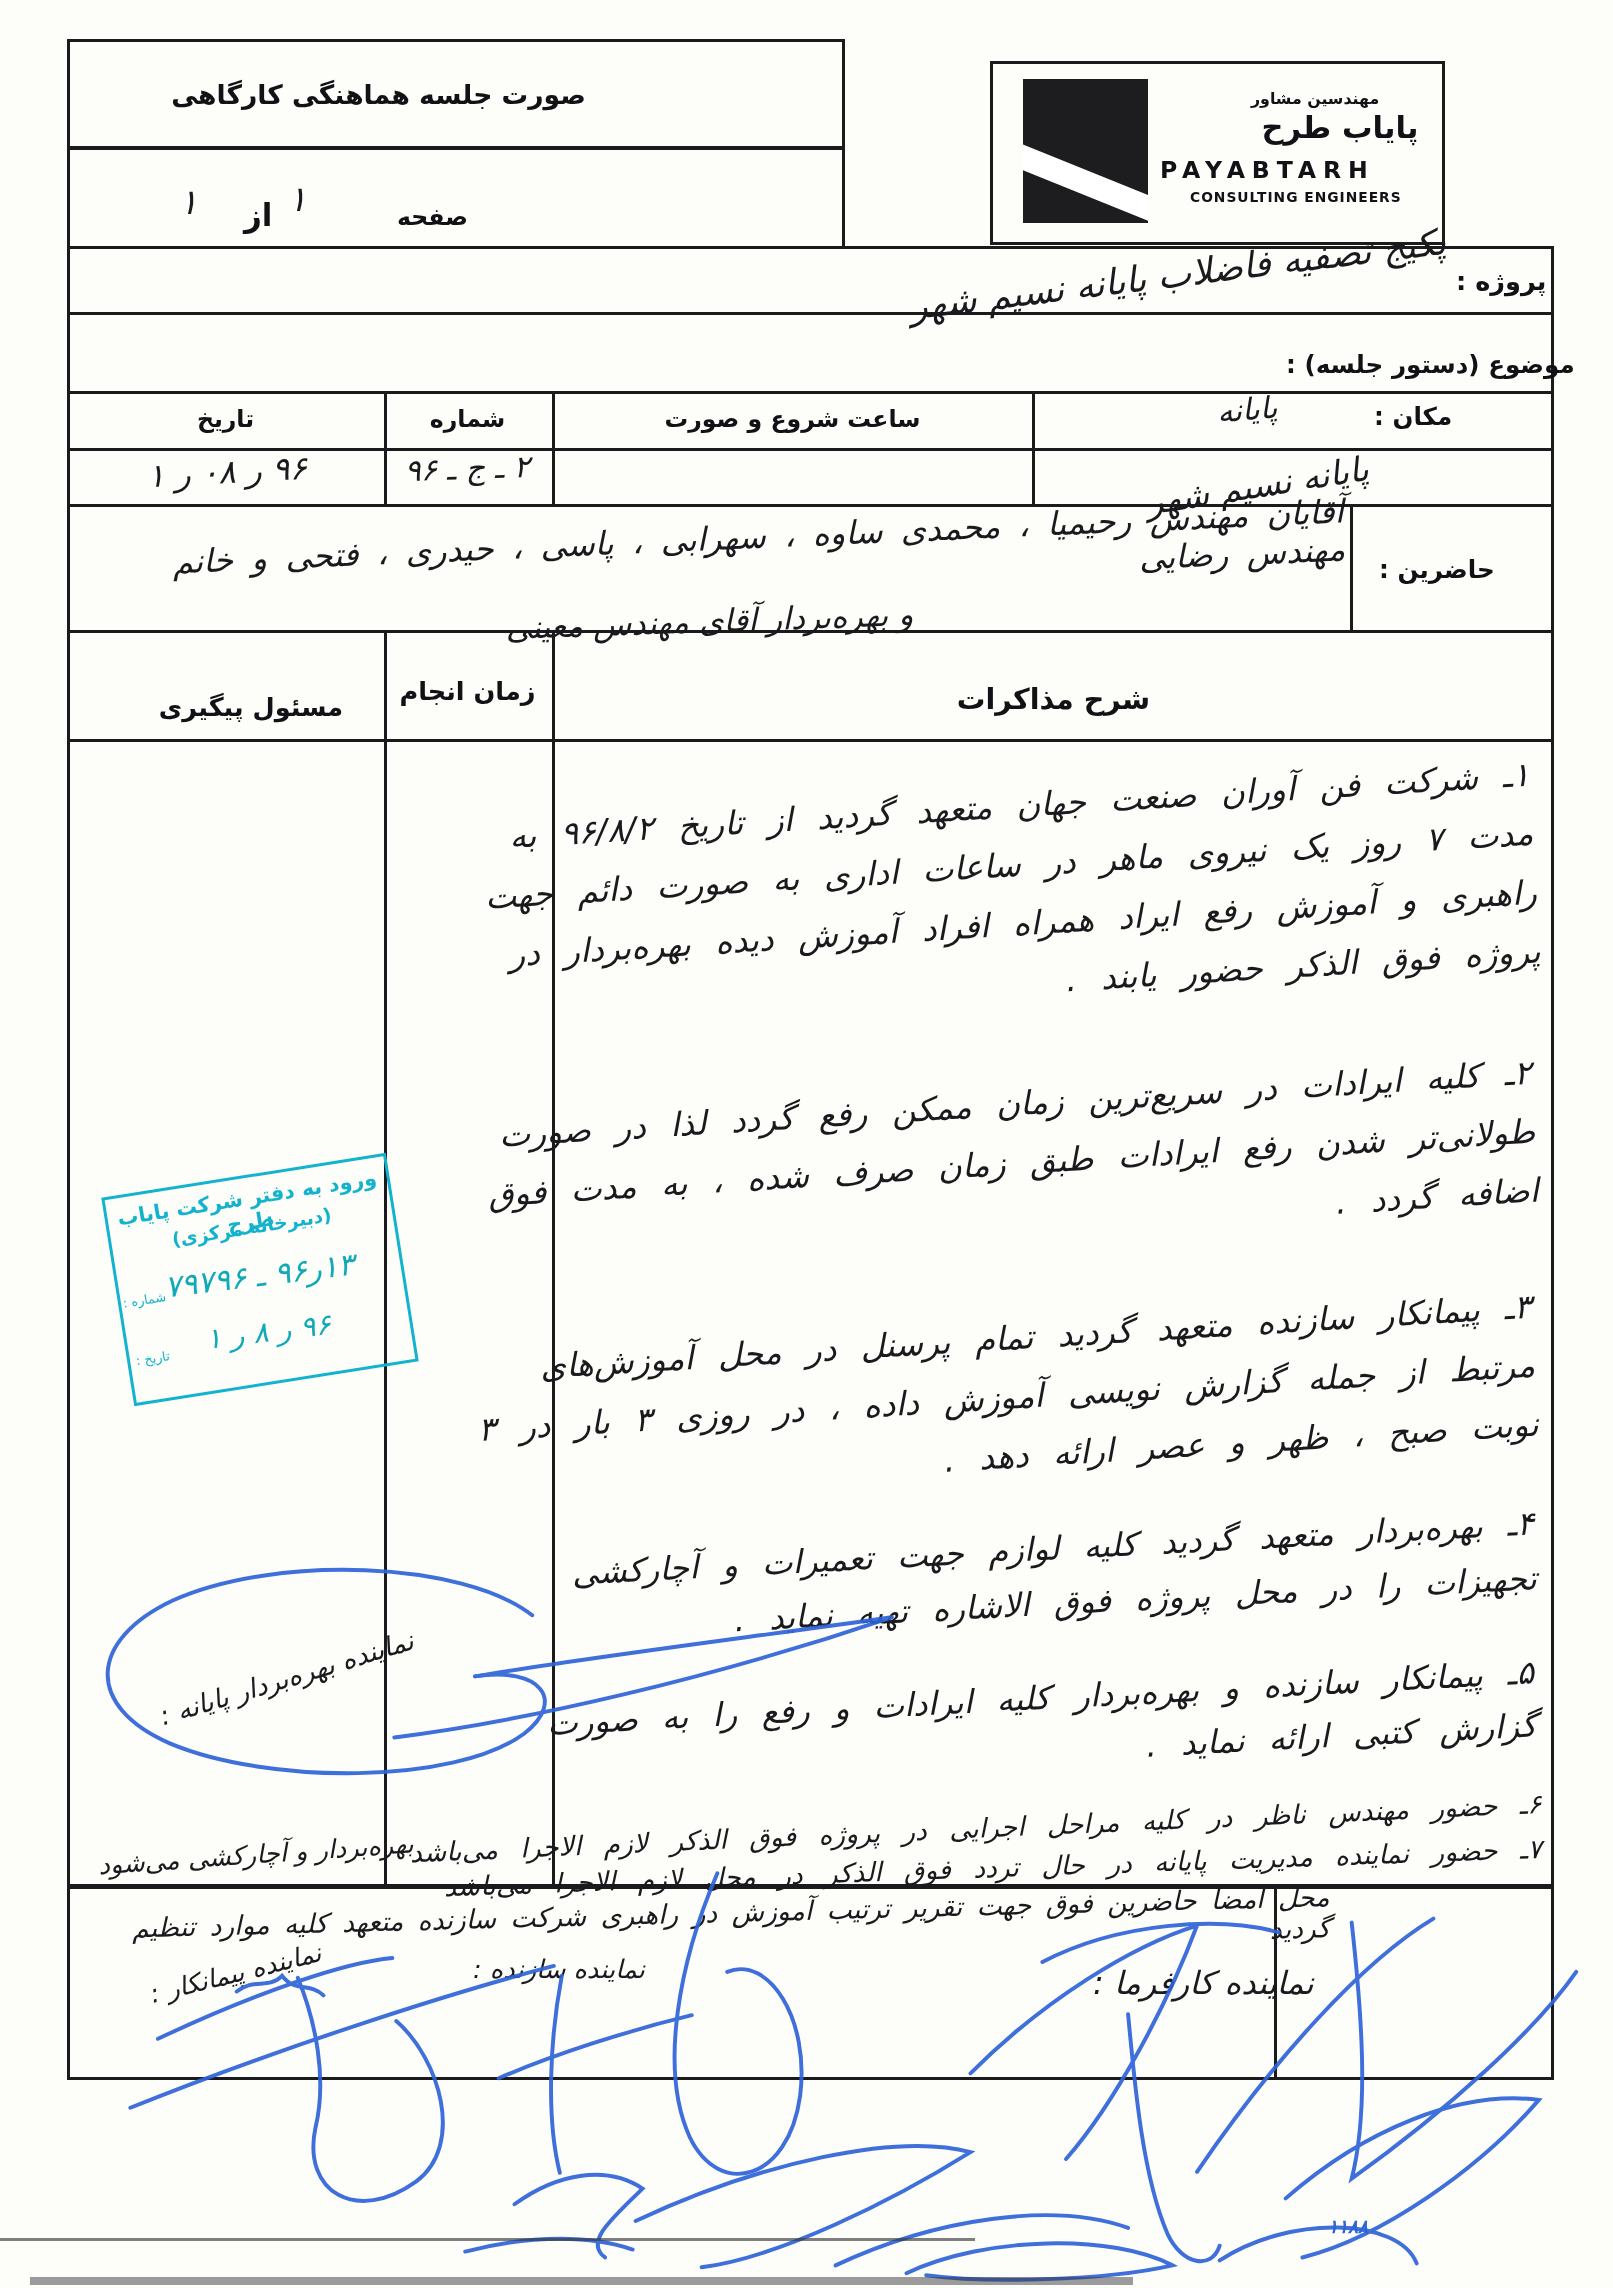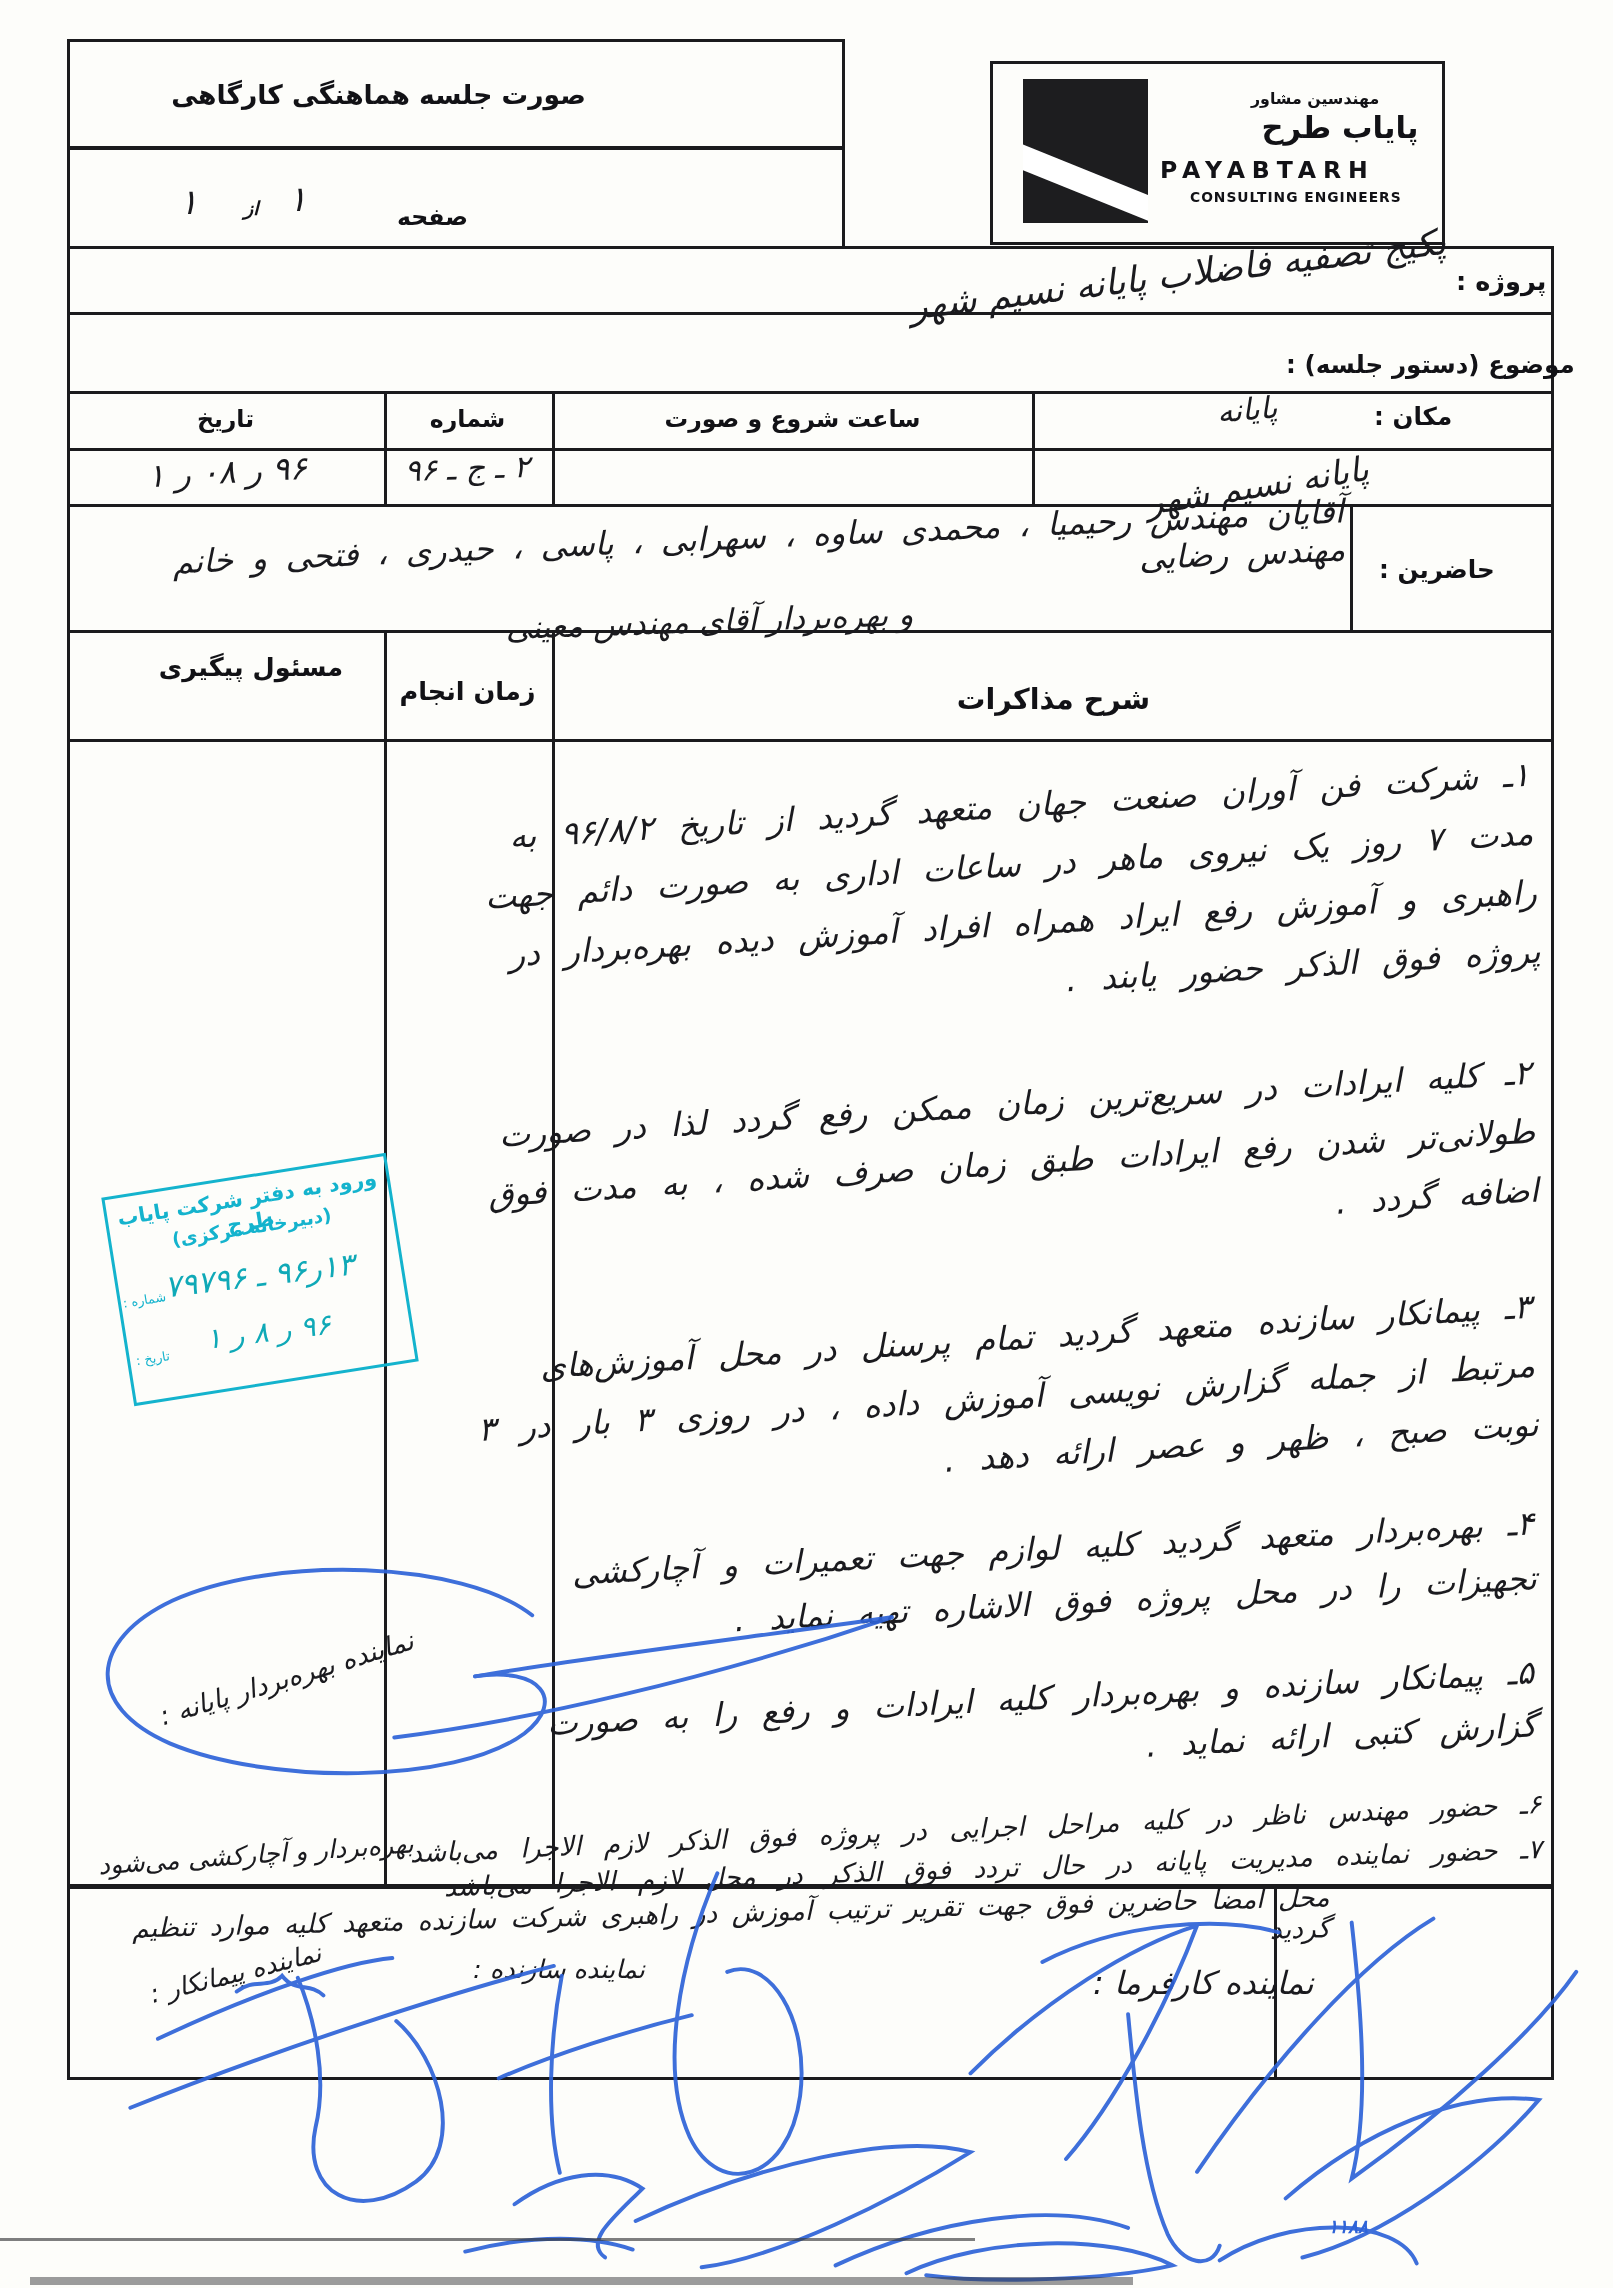--- a/index.html
+++ b/index.html
@@ -36,21 +36,21 @@
 <div class="page">
 
   <div class="box" style="left:67px;top:39px;width:778px;height:110px;"></div>
   <div class="box" style="left:67px;top:147px;width:778px;height:102px;"></div>
   <div class="box" style="left:990px;top:61px;width:455px;height:184px;"></div>
 
   <div class="printed" style="left:231px;top:79px;width:355px;font-size:26.6px;">صورت جلسه هماهنگی کارگاهی</div>
 
   <div class="printed" style="left:397px;top:203px;font-size:23.6px;">صفحه</div>
   <div class="hw" style="left:288px;top:179px;font-size:35px;">۱</div>
-  <div class="printed" style="left:244px;top:197px;font-size:19px;font-style:italic;">از</div>
+  <div class="printed" style="left:244px;top:197px;font-size:31px;">از</div>
   <div class="hw" style="left:179px;top:182px;font-size:35px;">۱</div>
 
   <div class="abs" style="left:1023px;top:79px;width:125px;height:144px;background:#1d1d1f;overflow:hidden;">
     <div class="abs" style="left:-19.7px;top:94px;width:177px;height:23.6px;background:#fff;transform:rotate(22deg);"></div>
   </div>
   <div class="printed" style="left:1251px;top:89px;width:167px;font-size:15.8px;text-align:left;">مهندسین مشاور</div>
   <div class="printed" style="left:1261px;top:110px;width:158px;font-size:30.5px;text-align:center;">پایاب طرح</div>
   <div class="printed latin" style="left:1160px;top:156px;width:227px;font-size:23.6px;letter-spacing:6.9px;">PAYABTARH</div>
   <div class="printed latin" style="left:1190px;top:189px;width:227px;font-size:13.8px;letter-spacing:1px;">CONSULTING ENGINEERS</div>
 
@@ -84,21 +84,21 @@
 
   <div class="hw center" style="left:94px;top:453px;width:266px;font-size:32.5px;transform:rotate(-3deg);">۹۶ ر ۰۸ ر ۱</div>
   <div class="hw center" style="left:387px;top:451px;width:160px;font-size:30.5px;transform:rotate(-2deg);">۲ ـ ج ـ ۹۶</div>
   <div class="hw center" style="left:552px;top:453px;width:481px;font-size:29.6px;"></div>
   <div class="hw" style="left:1074px;top:471px;width:296px;font-size:34px;transform:rotate(-9deg);">پایانه نسیم شهر</div>
 
   <div class="printed" style="left:1379px;top:555px;font-size:24.6px;">حاضرین :</div>
   <div class="hw" style="left:79px;top:520px;width:1266px;font-size:32.5px;text-align:right;letter-spacing:1px;word-spacing:7.9px;transform:rotate(-2.5deg);">آقایان مهندس رحیمیا ، محمدی ساوه ، سهرابی ، پاسی ، حیدری ، فتحی و خانم مهندس رضایی</div>
   <div class="hw" style="left:424px;top:603px;width:571px;font-size:31.5px;text-align:center;transform:rotate(-2deg);">و بهره‌بردار آقای مهندس معینی</div>
 
-  <div class="printed center" style="left:67px;top:652px;width:368px;font-size:25.6px;">مسئول پیگیری</div>
+  <div class="printed center" style="left:67px;top:692px;width:368px;font-size:25.6px;">مسئول پیگیری</div>
   <div class="printed center" style="left:384px;top:676px;width:167px;font-size:25.6px;">زمان انجام</div>
   <div class="printed center" style="left:552px;top:682px;width:1003px;font-size:28.6px;">شرح مذاکرات</div>
 
   <div class="hw hw-blk" style="left:438px;top:778px;width:1098px;font-size:33px;line-height:59px;transform:rotate(-3.5deg);">۱ـ شرکت فن آوران صنعت جهان متعهد گردید از تاریخ ۹۶/۸/۲ به مدت ۷ روز یک نیروی ماهر در ساعات اداری به صورت دائم جهت راهبری و آموزش رفع ایراد همراه افراد آموزش دیده بهره‌بردار در پروژه فوق الذکر حضور یابند .</div>
   <div class="hw hw-blk" style="left:438px;top:1076px;width:1098px;font-size:33px;line-height:59px;transform:rotate(-3.5deg);">۲ـ کلیه ایرادات در سریع‌ترین زمان ممکن رفع گردد لذا در صورت طولانی‌تر شدن رفع ایرادات طبق زمان صرف شده ، به مدت فوق اضافه گردد .</div>
   <div class="hw hw-blk" style="left:438px;top:1310px;width:1098px;font-size:33px;line-height:59px;transform:rotate(-3.5deg);">۳ـ پیمانکار سازنده متعهد گردید تمام پرسنل در محل آموزش‌های مرتبط از جمله گزارش نویسی آموزش داده ، در روزی ۳ بار در ۳ نوبت صبح ، ظهر و عصر ارائه دهد .</div>
   <div class="hw hw-blk" style="left:438px;top:1525px;width:1098px;font-size:32.5px;line-height:55px;transform:rotate(-3deg);">۴ـ بهره‌بردار متعهد گردید کلیه لوازم جهت تعمیرات و آچارکشی تجهیزات را در محل پروژه فوق الاشاره تهیه نماید .</div>
   <div class="hw hw-blk" style="left:438px;top:1675px;width:1098px;font-size:32.5px;line-height:53px;transform:rotate(-3deg);">۵ـ پیمانکار سازنده و بهره‌بردار کلیه ایرادات و رفع را به صورت گزارش کتبی ارائه نماید .</div>
   <div class="hw hw-blk" style="left:394px;top:1809px;width:1148px;font-size:26.6px;line-height:39px;transform:rotate(-2.5deg);">۶ـ حضور مهندس ناظر در کلیه مراحل اجرایی در پروژه فوق الذکر لازم الاجرا می‌باشد</div>
   <div class="hw hw-blk" style="left:394px;top:1850px;width:1148px;font-size:26.6px;line-height:37px;transform:rotate(-2deg);">۷ـ حضور نماینده مدیریت پایانه در حال تردد فوق الذکر در محل لازم الاجرا می‌باشد</div>

